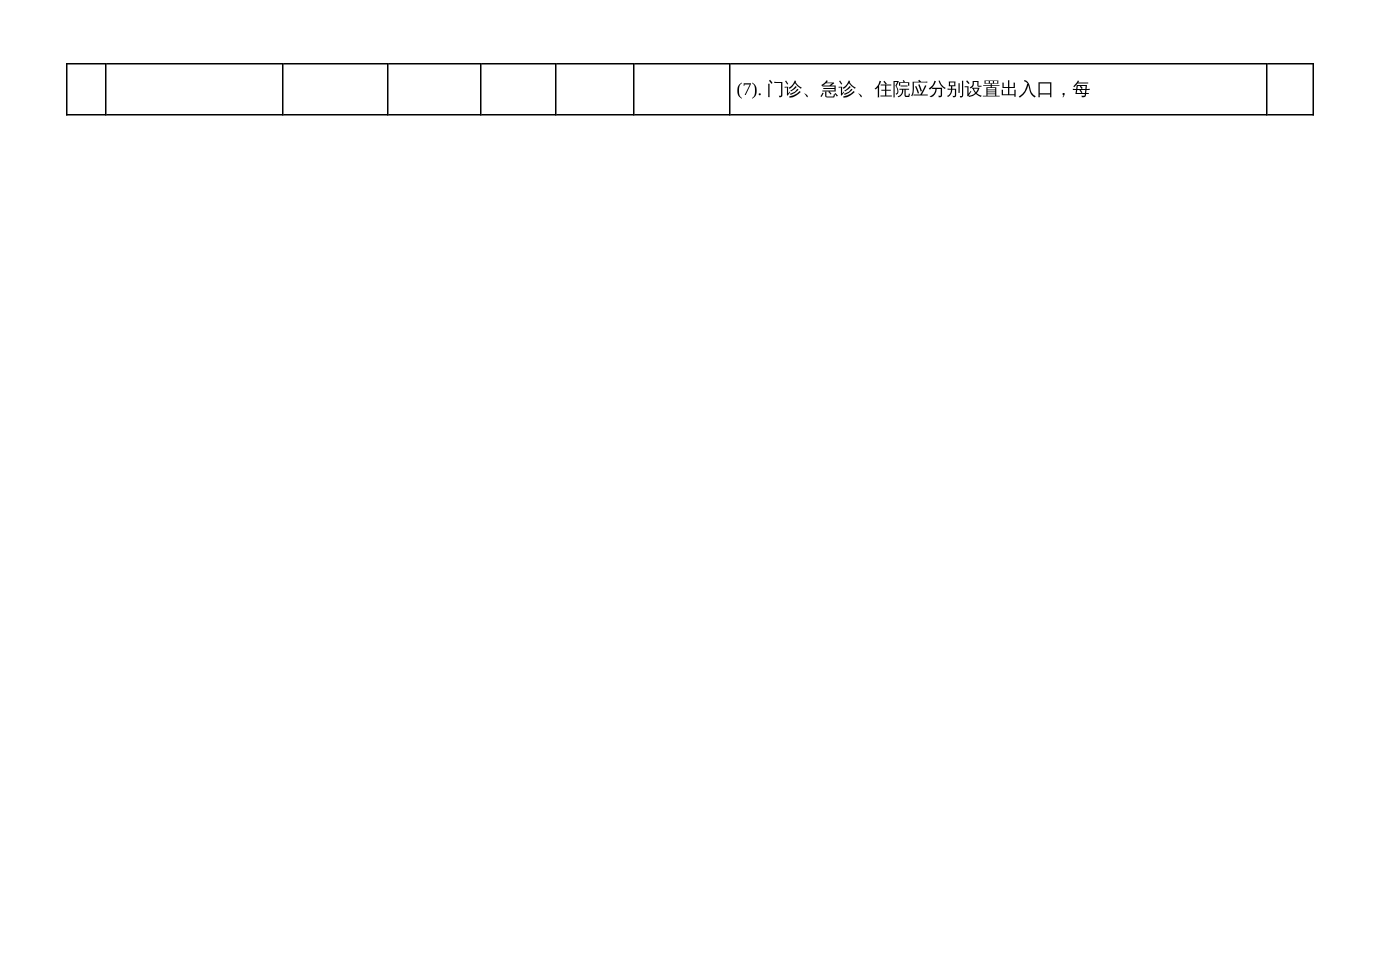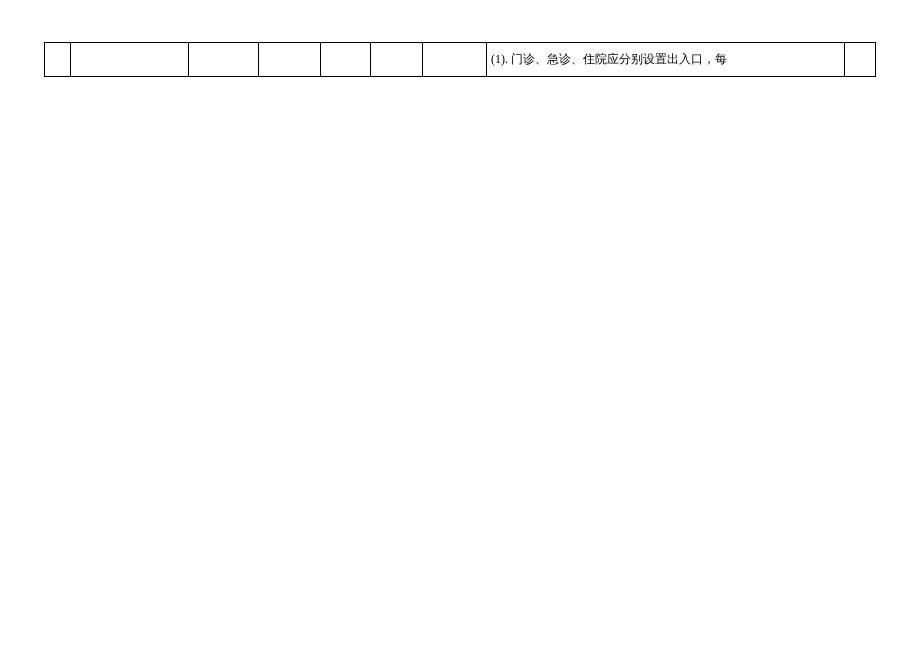--- a/index.html
+++ b/index.html
@@ -66,18 +66,18 @@
     </colgroup>
     <tbody>
         <tr>
       <td></td>
       <td></td>
       <td></td>
       <td></td>
       <td></td>
       <td></td>
       <td></td>
-      <td class="content-cell">(1). 门诊、急诊、住院应分别设置出入口，每</td>
+      <td class="content-cell">(7). 门诊、急诊、住院应分别设置出入口，每</td>
       <td></td>
     </tr>
   </tbody>
     </table>
 </div>
 
 </body></html>

